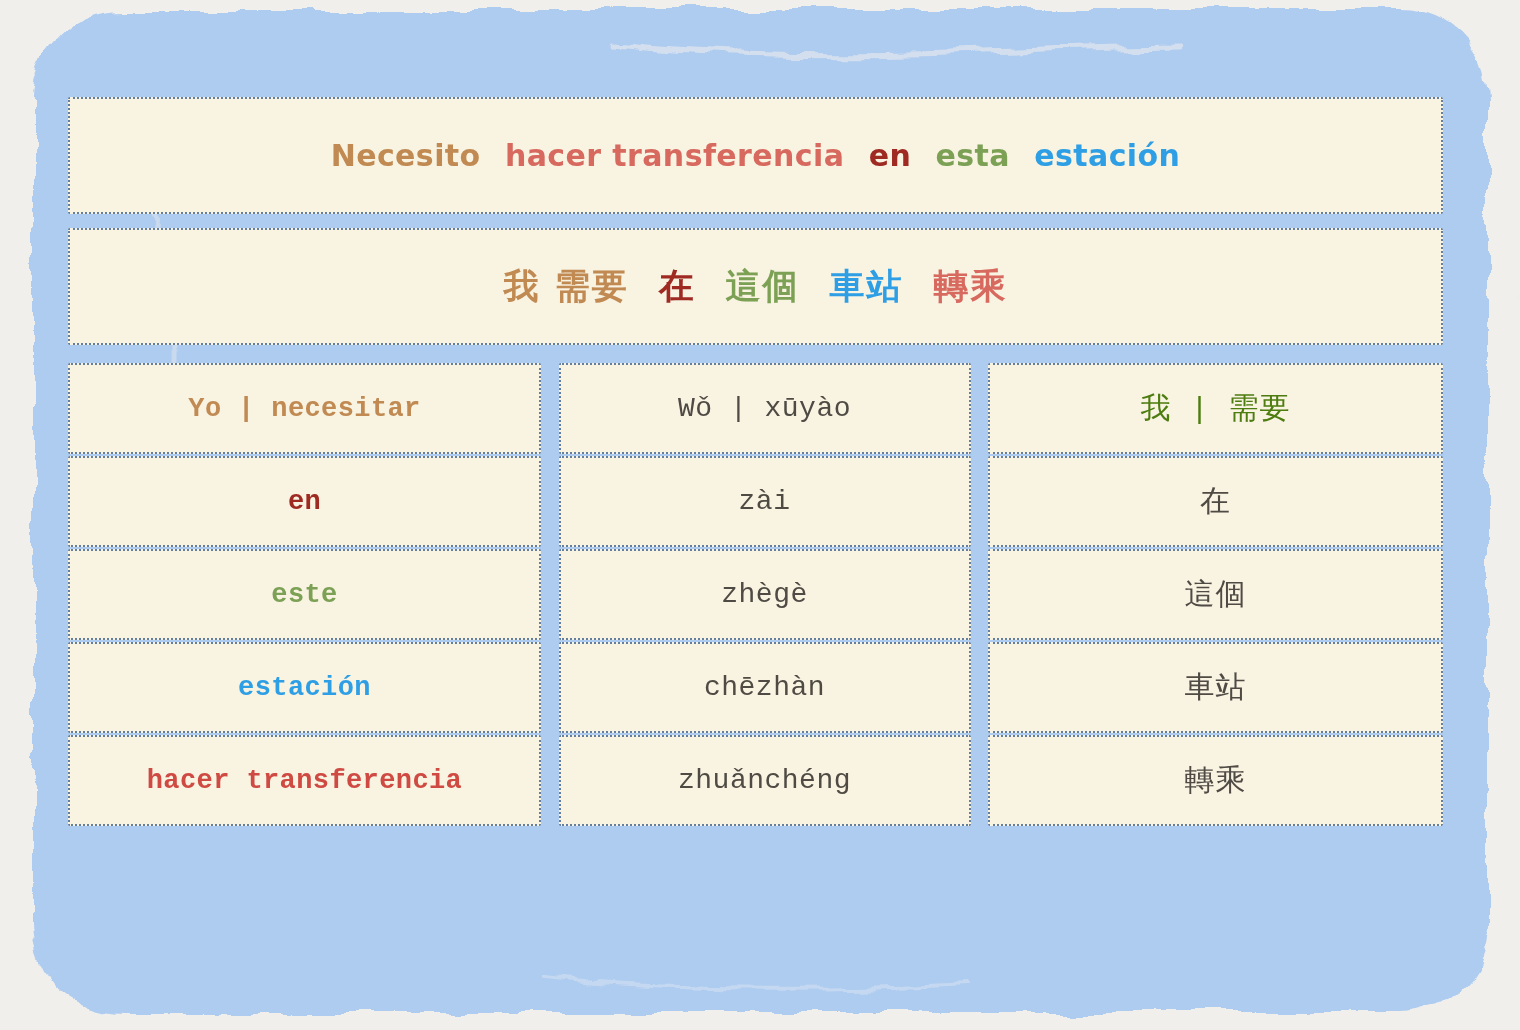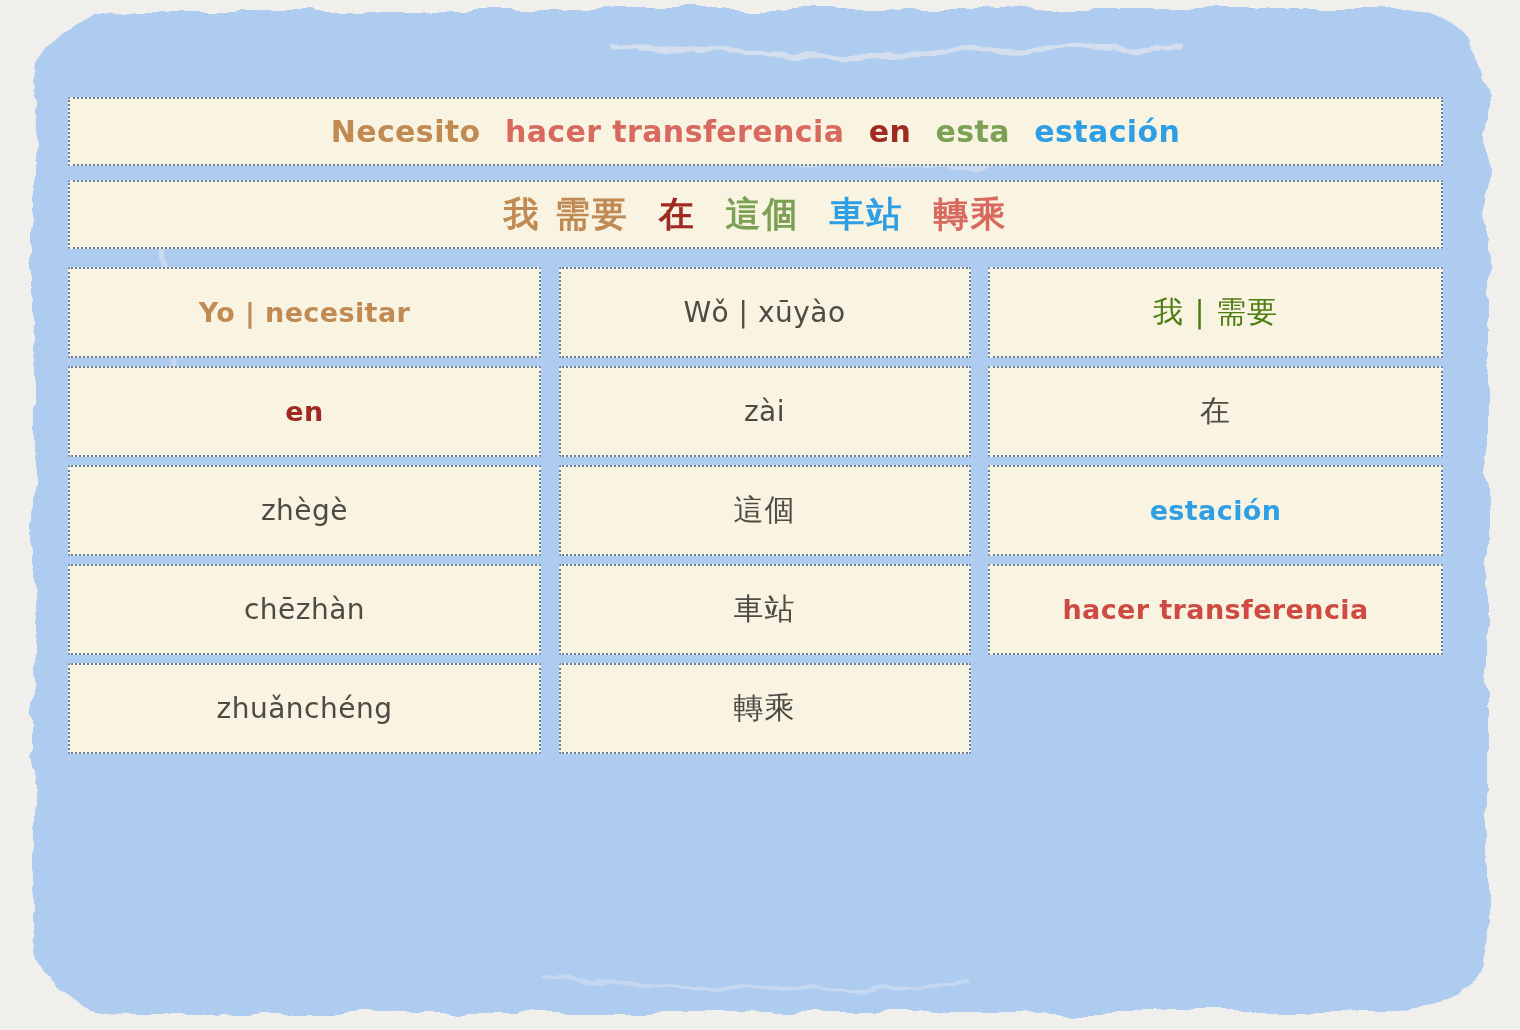--- a/index.html
+++ b/index.html
@@ -12,30 +12,31 @@
   .stage{
     position:absolute;left:68px;top:97px;width:1375px;
   }
   .card{
     background:#f9f3e2;
     border:2px dotted #637e9e;
     border-radius:2px;
     display:flex;align-items:center;justify-content:center;
     box-sizing:border-box;
   }
-  .sentence-card{height:69px;margin-bottom:14px;}
+  .sentence-card{height:117px;margin-bottom:14px;}
   .sentence-line{font-weight:700;font-size:30px;letter-spacing:.4px;white-space:nowrap;}
   .hanzi-line{font-size:35px;letter-spacing:2px;text-align:center;}
   .word + .word{margin-left:.45em;}
   .vocab-grid{
     margin-top:18px;
     display:grid;
     grid-template-columns:473px 412px 455px;
     justify-content:space-between;
-    row-gap:8px;
+    row-gap:2px;
+    font-family:Liberation Mono, monospace;
   }
   .cell{height:91px;}
   .cell-es{font-weight:700;font-size:27px;letter-spacing:.4px;}
   .cell-py{font-weight:400;font-size:28px;letter-spacing:.5px;}
   .cell-zh{font-weight:400;font-size:30px;letter-spacing:1px;}
 </style>
 </head>
 <body>
 
 <svg class="bg-art" viewBox="0 0 1520 1030" aria-hidden="true">
@@ -105,20 +106,23 @@
       <span class="cell-es" style="color: rgb(158, 42, 34);">en</span>
     </div>
     <div class="card cell">
       <span class="cell-py" style="color: rgb(79, 75, 68);">zài</span>
     </div>
     <div class="card cell">
       <span class="cell-zh" style="color: rgb(79, 75, 68);">在</span>
     </div>
 
     <div class="card cell">
+      <span class="cell-es" style="color: rgb(124, 161, 85);">este</span>
+    </div>
+    <div class="card cell">
       <span class="cell-py" style="color: rgb(79, 75, 68);">zhègè</span>
     </div>
     <div class="card cell">
       <span class="cell-zh" style="color: rgb(79, 75, 68);">這個</span>
     </div>
 
     <div class="card cell">
       <span class="cell-es" style="color: rgb(47, 159, 229);">estación</span>
     </div>
     <div class="card cell">

